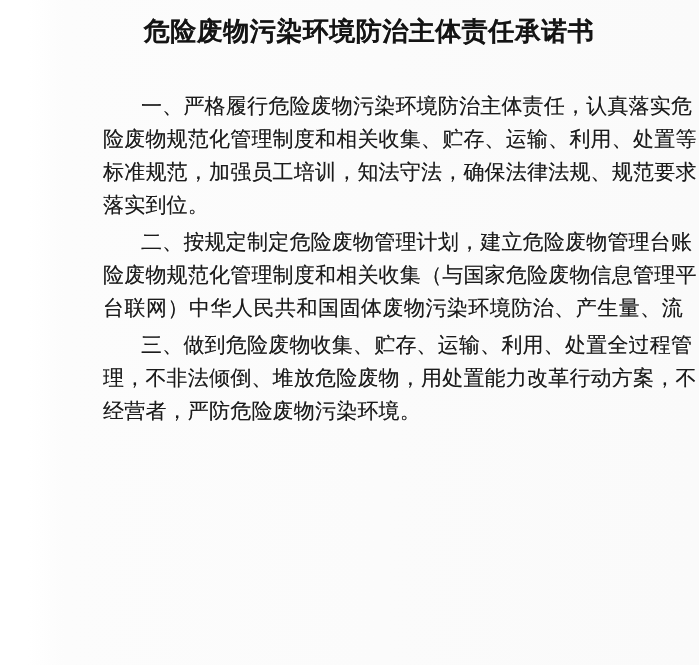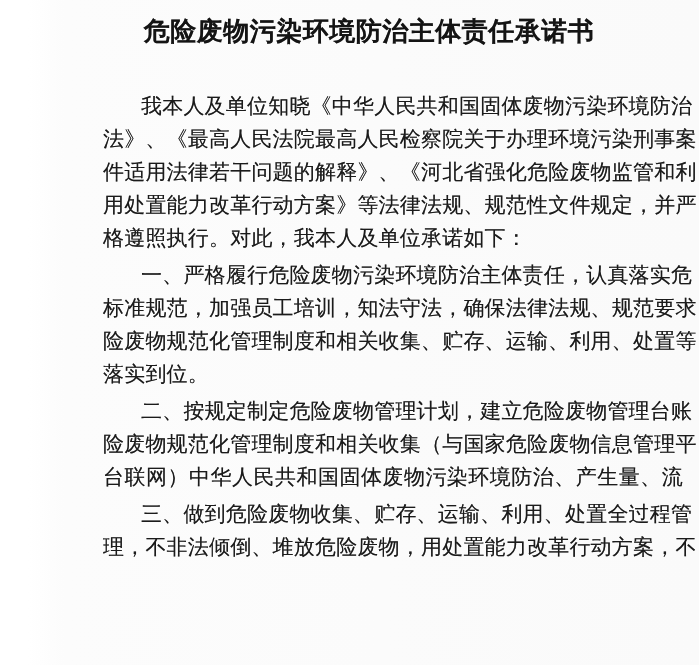--- a/index.html
+++ b/index.html
@@ -57,35 +57,29 @@
     text-align-last: left;
   }
 </style>
 </head>
 <body>
 
 <div class="page">
   <h1 class="doc-title">危险废物污染环境防治主体责任承诺书</h1>
   <div class="doc-body">
       <div class="para">
-        <div class="line first">我本人及单位知晓《中华人民共和国固体废物污染环境防治</div>
-        <div class="line">法》、《最高人民法院最高人民检察院关于办理环境污染刑事案</div>
-        <div class="line">件适用法律若干问题的解释》、《河北省强化危险废物监管和利</div>
-        <div class="line">用处置能力改革行动方案》等法律法规、规范性文件规定，并严</div>
-        <div class="line last">格遵照执行。对此，我本人及单位承诺如下：</div>
-      </div>
-      <div class="para">
         <div class="line first">一、严格履行危险废物污染环境防治主体责任，认真落实危</div>
+        <div class="line">险废物规范化管理制度和相关收集、贮存、运输、利用、处置等</div>
         <div class="line">标准规范，加强员工培训，知法守法，确保法律法规、规范要求</div>
-        <div class="line">险废物规范化管理制度和相关收集、贮存、运输、利用、处置等</div>
         <div class="line last">落实到位。</div>
       </div>
       <div class="para">
         <div class="line first">二、按规定制定危险废物管理计划，建立危险废物管理台账，</div>
         <div class="line">险废物规范化管理制度和相关收集（与国家危险废物信息管理平</div>
         <div class="line">台联网）中华人民共和国固体废物污染环境防治、产生量、流</div>
       </div>
       <div class="para">
         <div class="line first">三、做到危险废物收集、贮存、运输、利用、处置全过程管</div>
         <div class="line">理，不非法倾倒、堆放危险废物，用处置能力改革行动方案，不</div>
+        <div class="line last">经营者，严防危险废物污染环境。</div>
       </div>
     </div>
 </div>
 
 </body></html>

